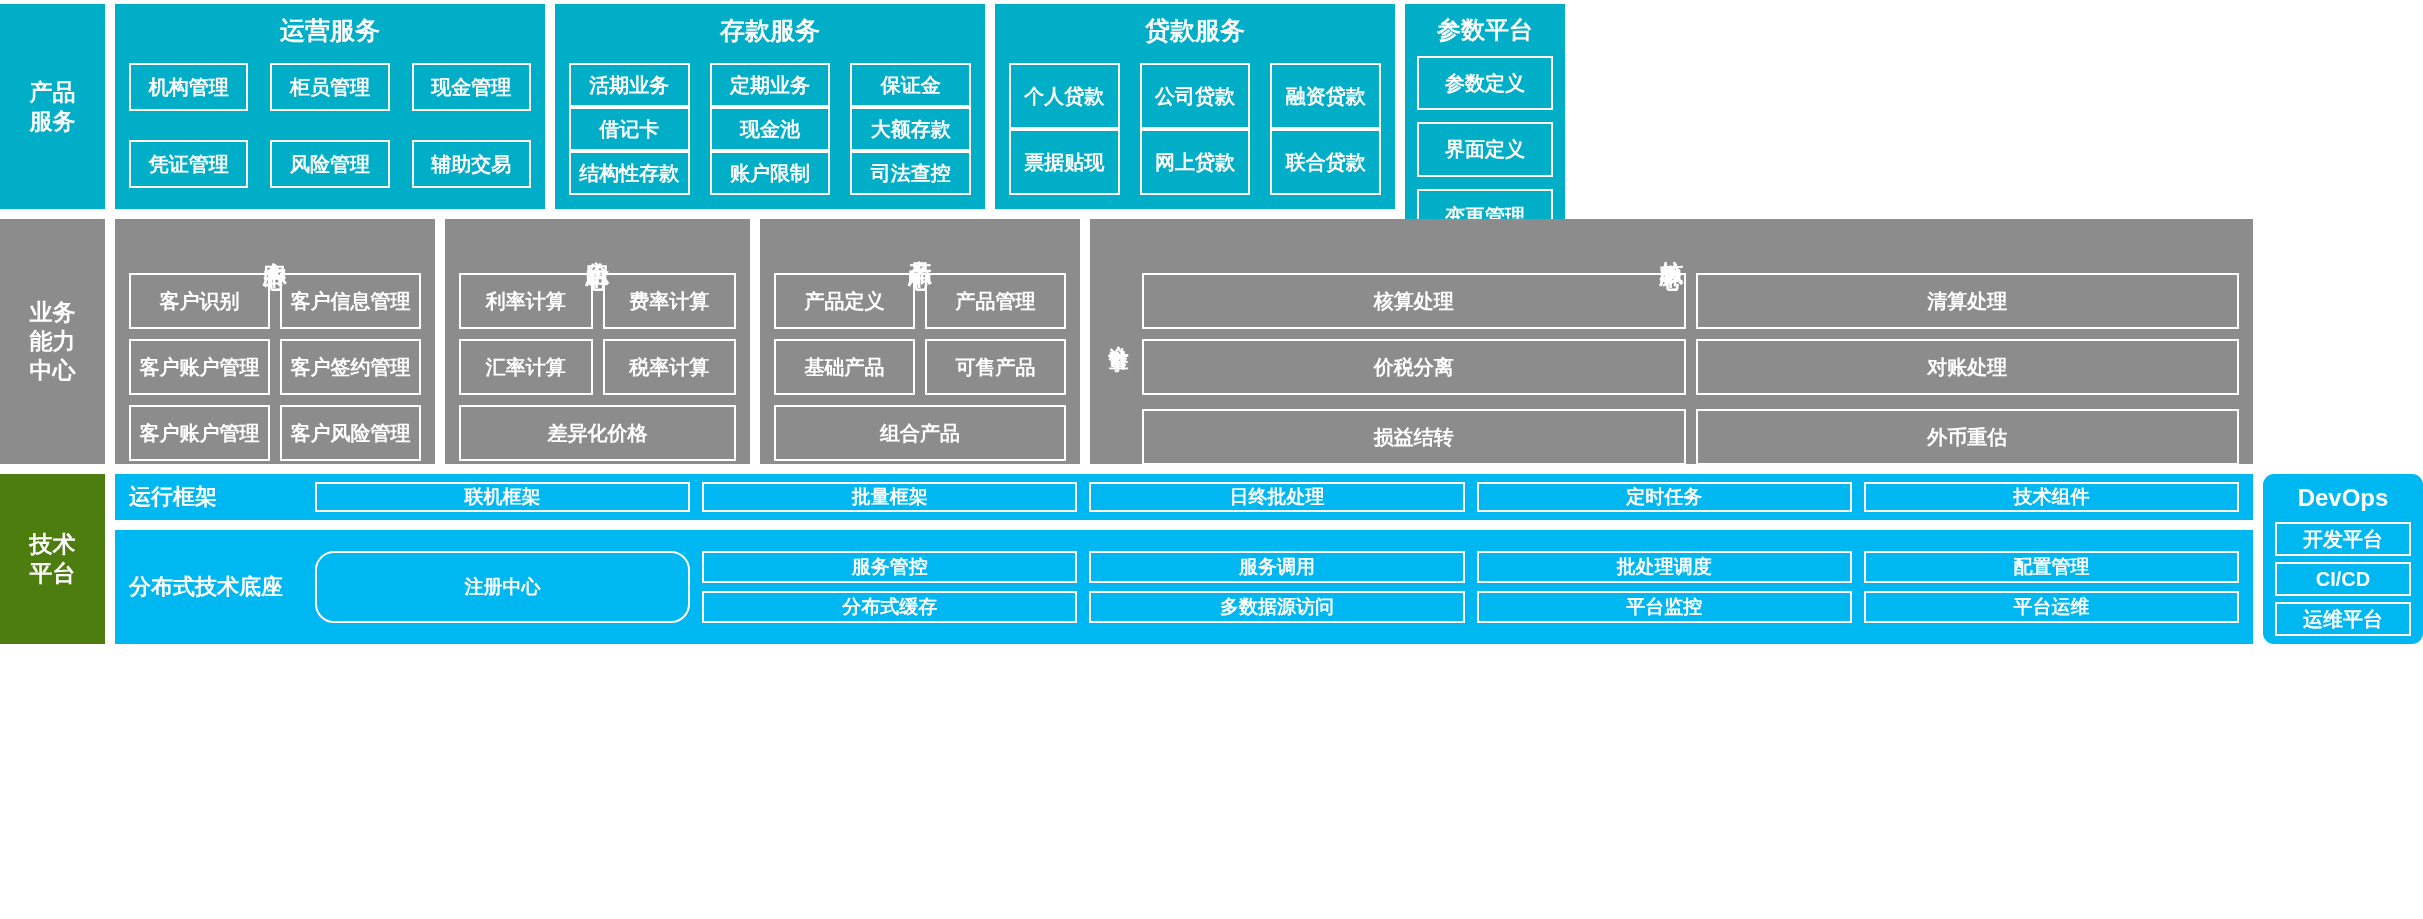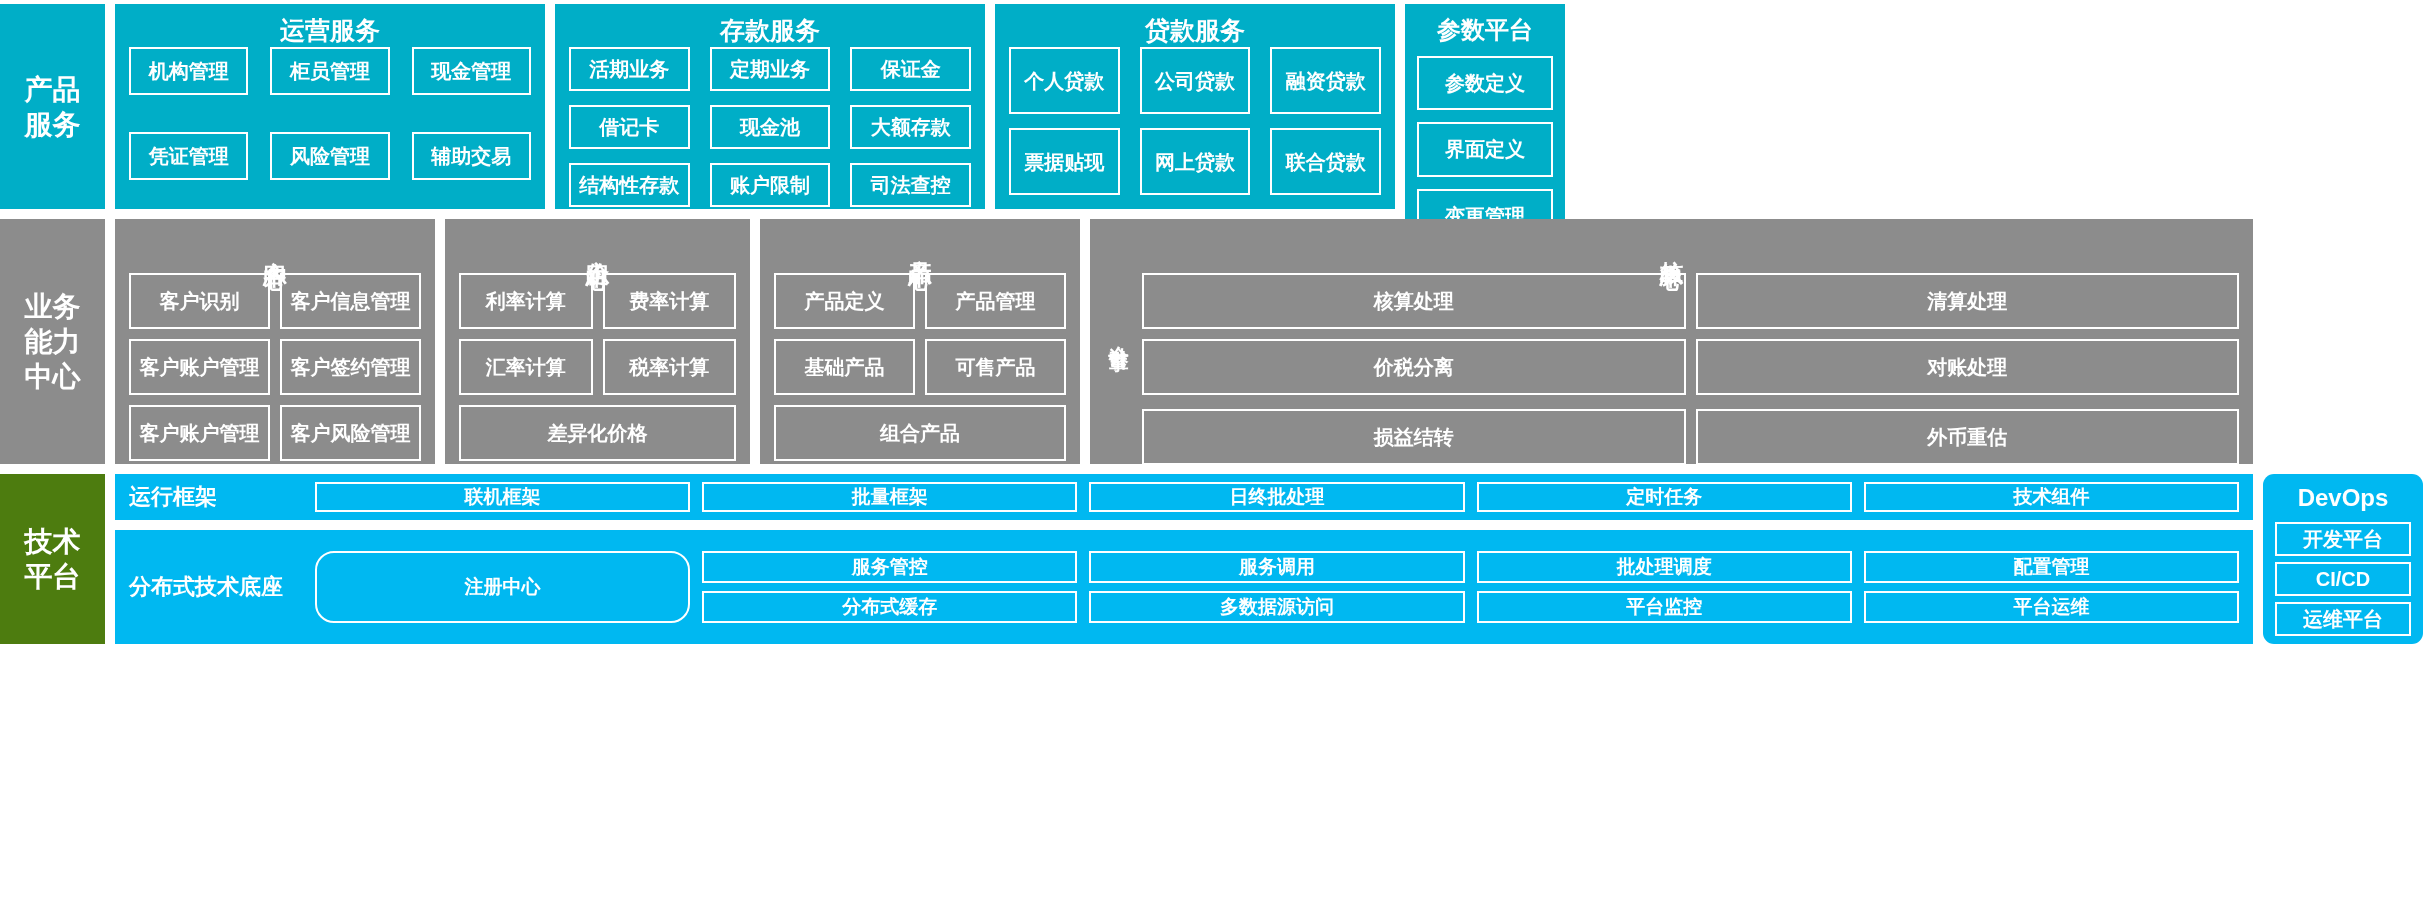--- a/index.html
+++ b/index.html
@@ -23,21 +23,21 @@
   .band { display: flex; gap: 10px; width: 100%; }
 
   .rowlabel {
     background: #00AEC7;
     color: #fff;
     display: flex;
     align-items: center;
     justify-content: center;
     text-align: center;
     font-weight: bold;
-    font-size: 28px;
+    font-size: 23px;
     line-height: 1.25;
     width: 105px;
     flex: 0 0 105px;
     white-space: pre-line;
   }
   .rowlabel.gray { background: #8C8C8C; }
   .rowlabel.blue { background: #4d7c0f; }
 
   .panel {
     background: #00AEC7;
@@ -45,39 +45,39 @@
     display: flex;
     flex-direction: column;
   }
   .panel.gray { background: #8C8C8C; }
 
   .panel-title {
     color: #fff;
     font-weight: bold;
     font-size: 25px;
     text-align: center;
-    margin-bottom: 0;
+    margin-bottom: 16px;
   }
 
   .card {
     border: 2px solid #ffffff;
     color: #ffffff;
     font-size: 20px;
     font-weight: bold;
     display: flex;
     align-items: center;
     justify-content: center;
     text-align: center;
     line-height: 1.2;
   }
 
   
   #band-products { height: 205px; }
   #band-products .panel { flex: 1 1 0; }
-  .grid3 { display: grid; grid-template-columns: repeat(3, 1fr); gap: 14px 20px; flex: 1; }
+  .grid3 { display: grid; grid-template-columns: repeat(3, 1fr); gap: 0 20px; flex: 1; }
   .grid3 .card { min-height: 44px; }
 
   #panel-operations { flex: 0 0 430px !important; }
   #panel-operations .grid3 { gap: 22px 22px; }
   #panel-operations .card { height: 48px; }
   #panel-deposit   { flex: 0 0 430px !important; }
   #panel-loan      { flex: 0 0 auto !important; width: 400px; justify-content: space-between; }
 
   
   .vlabel {

